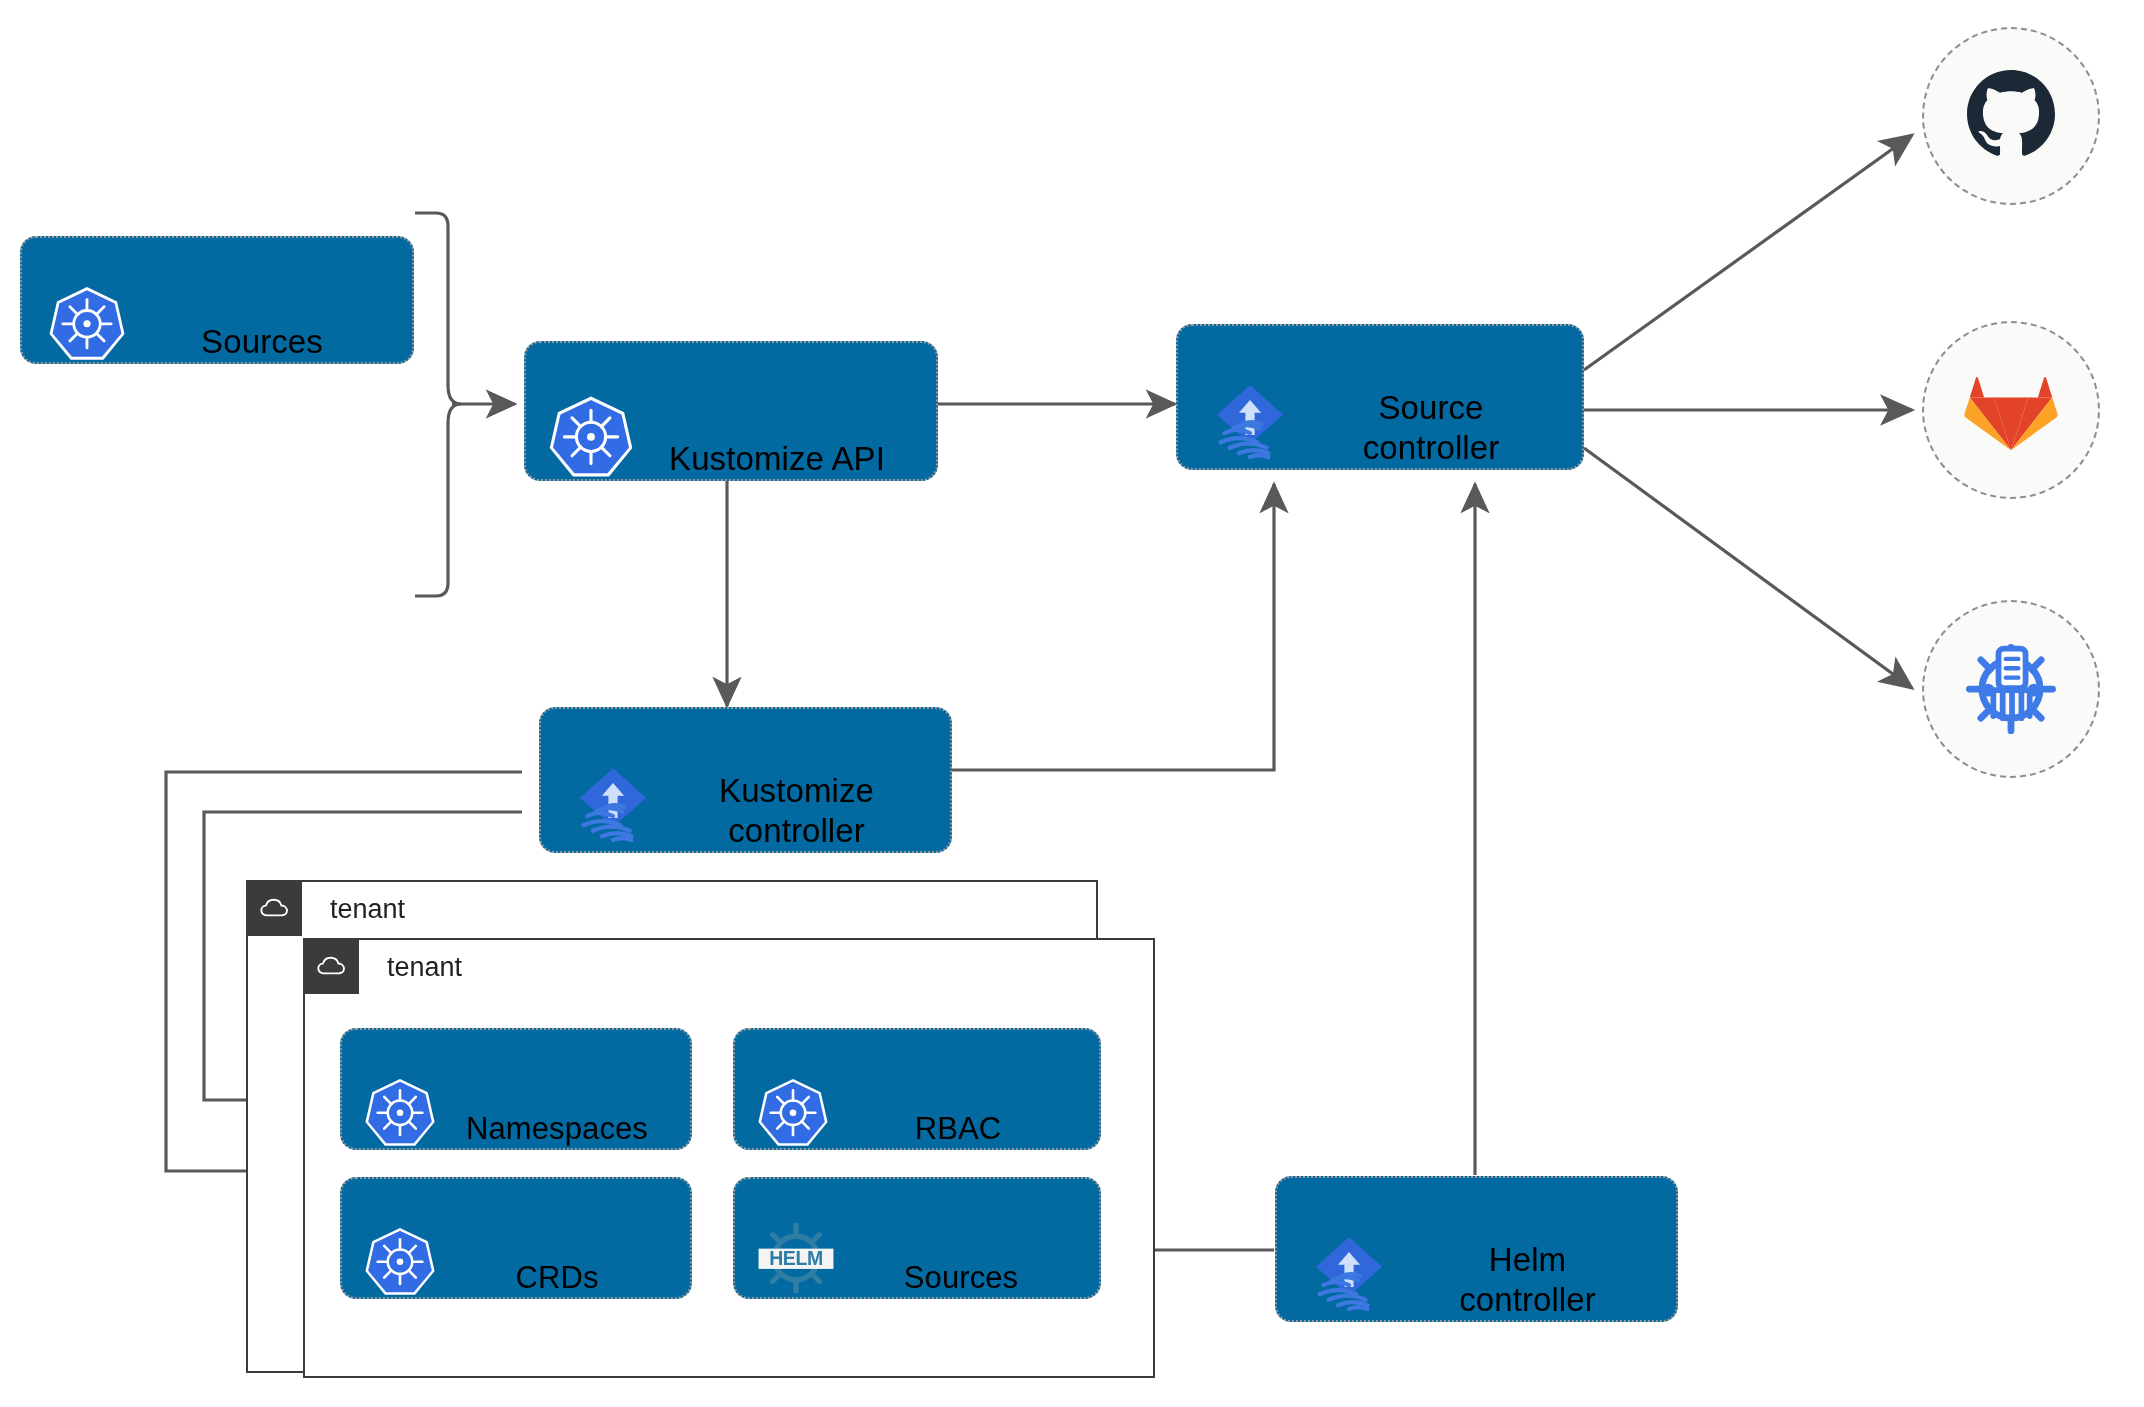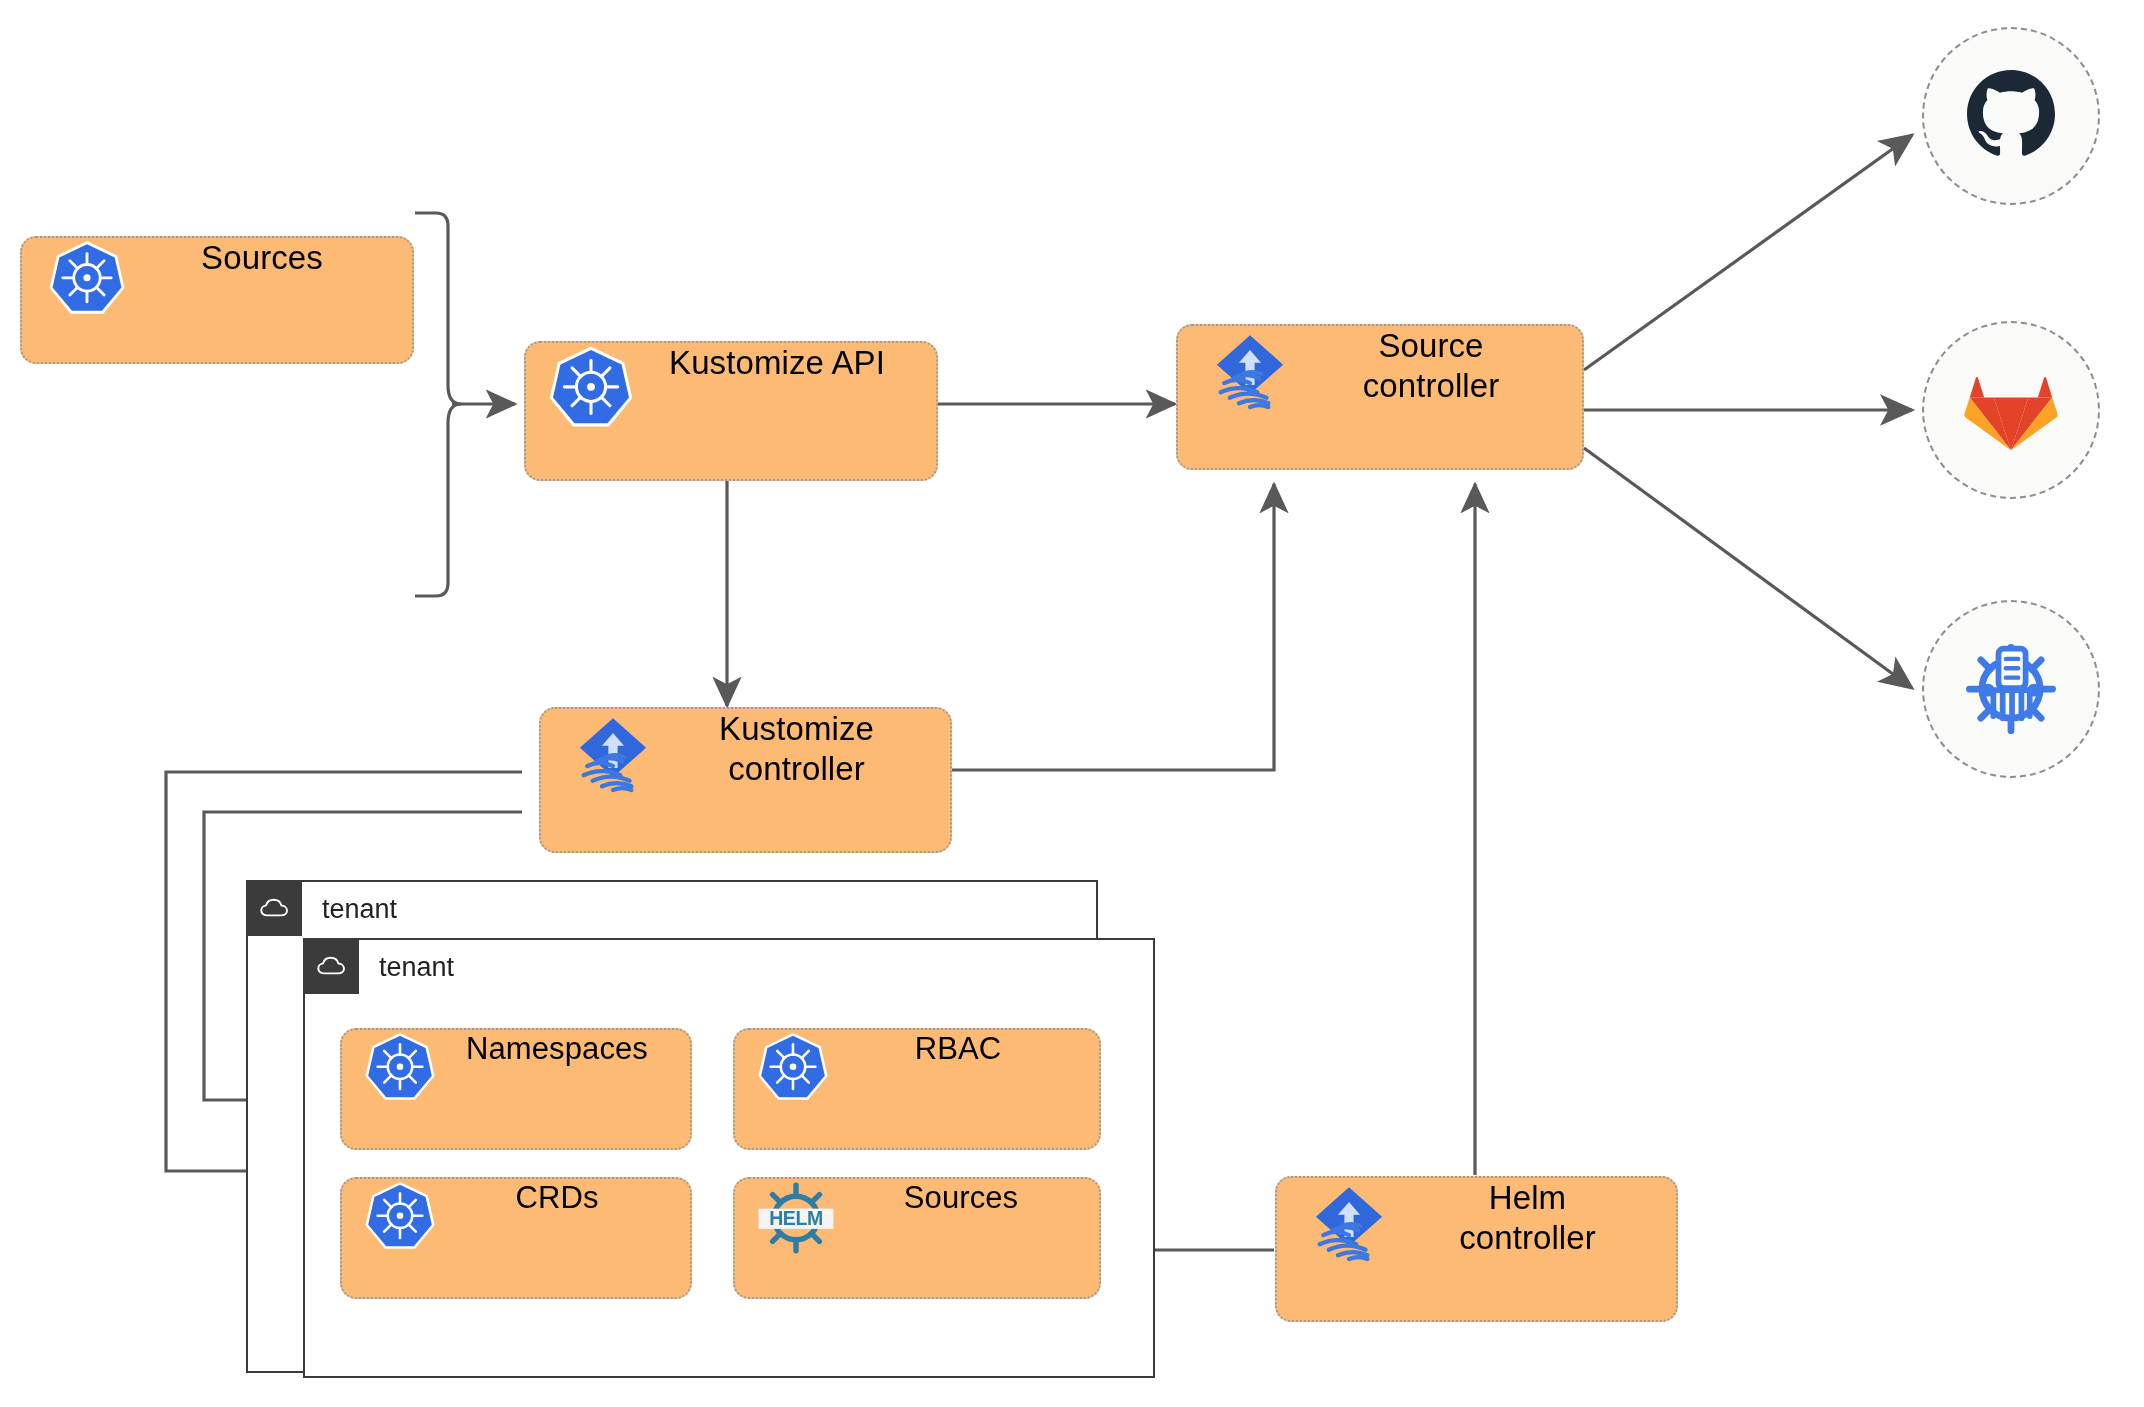--- a/index.html
+++ b/index.html
@@ -8,24 +8,24 @@
     font-family:"Liberation Sans", sans-serif;
     width:2144px;height:1407px;overflow:hidden;position:relative;
   }
   #stage{position:absolute;left:0;top:0;width:2144px;height:1407px;}
   svg#wires{position:absolute;left:0;top:0;width:2144px;height:1407px;pointer-events:none;}
 
   
   .node{
     position:absolute;
     box-sizing:border-box;
-    background:#fdba74;
+    background:#0369a1;
     border:2.5px dotted #9a9a9a;
     border-radius:16px;
-    display:flex;align-items:flex-start;
+    display:flex;align-items:flex-end;
     z-index:5;
   }
   .node .ico{flex:0 0 auto;display:flex;align-items:center;justify-content:center;}
   .node .lbl{
     flex:1 1 auto;text-align:center;color:#000;
     font-size:33px;line-height:1.22;white-space:pre-line;
     letter-spacing:.1px;
   }
   .node.small .lbl{font-size:31px;}
 
@@ -41,20 +41,21 @@
   
   .tenant{
     position:absolute;box-sizing:border-box;
     background:#ffffff;border:2.5px solid #3b3b3b;
     z-index:3;
   }
   .tenant-tab{
     position:absolute;top:-0px;left:-0px;
     height:54px;display:flex;align-items:flex-start;
     z-index:4;
+    gap:8px;
   }
   .tab-ico{
     width:54px;height:54px;background:#3b3b3b;
     display:flex;align-items:center;justify-content:center;
     box-sizing:border-box;
   }
   .tab-txt{
     padding-left:20px;font-size:27px;color:#222;
     background:#ffffff;height:54px;display:flex;align-items:center;
     padding-right:24px;

